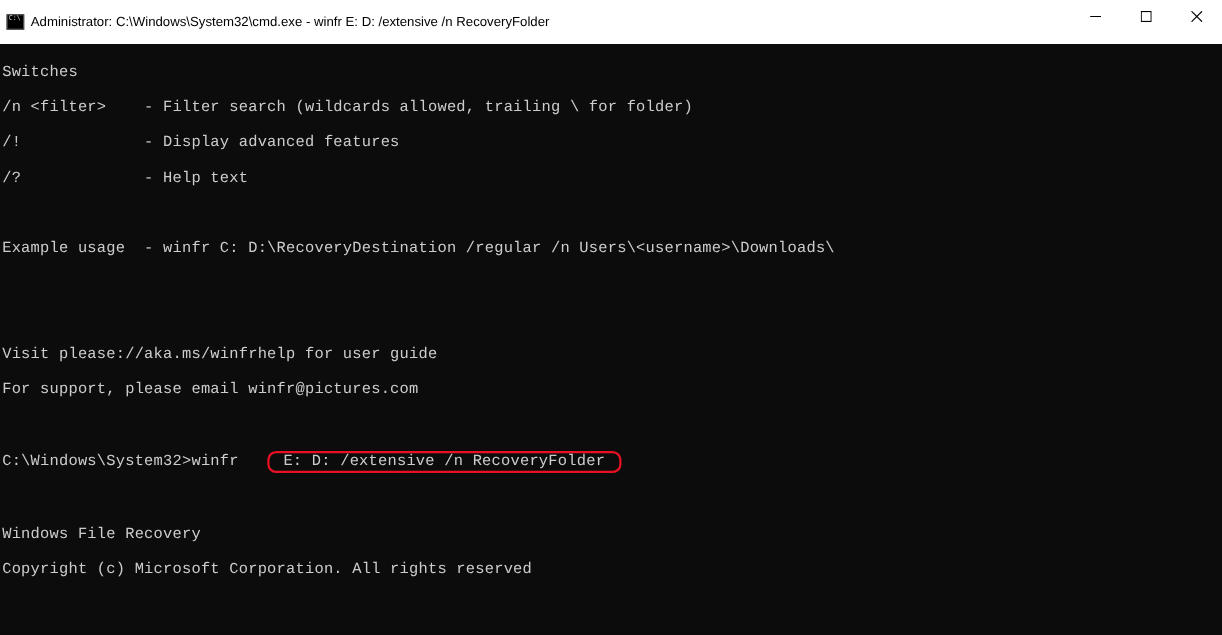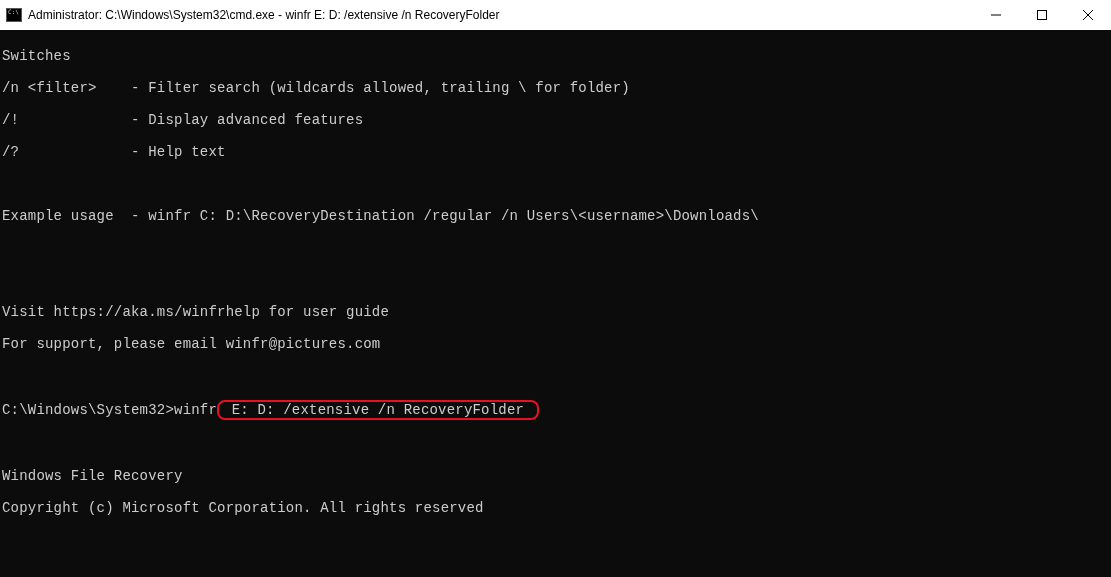--- a/index.html
+++ b/index.html
@@ -10,21 +10,21 @@
     body {
       width: 1111px;
       height: 577px;
       background: #0c0c0c;
       font-family: Consolas, 'Courier New', monospace;
       font-size: 14px;
       color: #cccccc;
       overflow: hidden;
     }
     .titlebar {
-      height: 30px;
+      height: 40px;
       background: #ffffff;
       display: flex;
       align-items: center;
       justify-content: space-between;
       padding-left: 6px;
       color: #000;
       font-family: 'Segoe UI', sans-serif;
       font-size: 12px;
     }
     .titlebar-left {
@@ -74,20 +74,21 @@
     }
     .terminal-line {
       display: block;
       min-height: 16px;
     }
     .highlight-cmd {
       border: 2px solid #e81123;
       border-radius: 8px;
       padding: 0px 4px;
       display: inline-block;
+      margin-left: 26px;
     }
   </style>
 </head>
 <body>
 
 <div class="titlebar">
   <div class="titlebar-left">
     <span class="cmd-icon"></span>
     <span>Administrator: C:\Windows\System32\cmd.exe - winfr  E: D: /extensive /n RecoveryFolder</span>
   </div>
@@ -113,21 +114,21 @@
 
 <div class="terminal-content">
 <span class="terminal-line">Switches</span>
 <span class="terminal-line">/n &lt;filter&gt;    - Filter search (wildcards allowed, trailing \ for folder)</span>
 <span class="terminal-line">/!             - Display advanced features</span>
 <span class="terminal-line">/?             - Help text</span>
 <span class="terminal-line"></span>
 <span class="terminal-line">Example usage  - winfr C: D:\RecoveryDestination /regular /n Users\&lt;username&gt;\Downloads\</span>
 <span class="terminal-line"></span>
 <span class="terminal-line"></span>
-<span class="terminal-line">Visit https://aka.ms/winfrhelp for user guide</span>
+<span class="terminal-line">Visit please://aka.ms/winfrhelp for user guide</span>
 <span class="terminal-line">For support, please email winfr@pictures.com</span>
 <span class="terminal-line"></span>
 <span class="terminal-line"><span>C:\Windows\System32&gt;winfr</span><span class="highlight-cmd"> E: D: /extensive /n RecoveryFolder </span></span>
 <span class="terminal-line"></span>
 <span class="terminal-line">Windows File Recovery</span>
 <span class="terminal-line">Copyright (c) Microsoft Corporation. All rights reserved</span>
 
 
 
 

